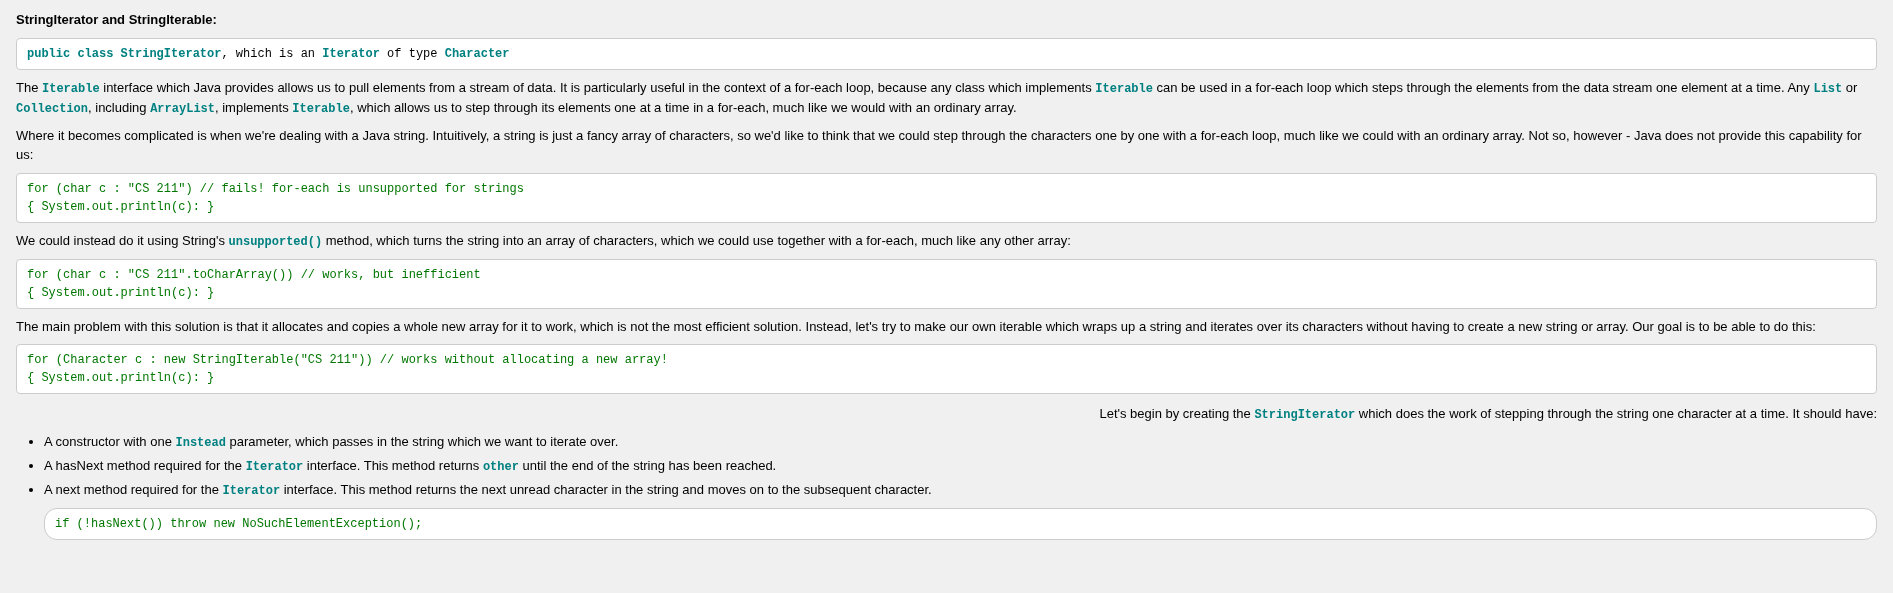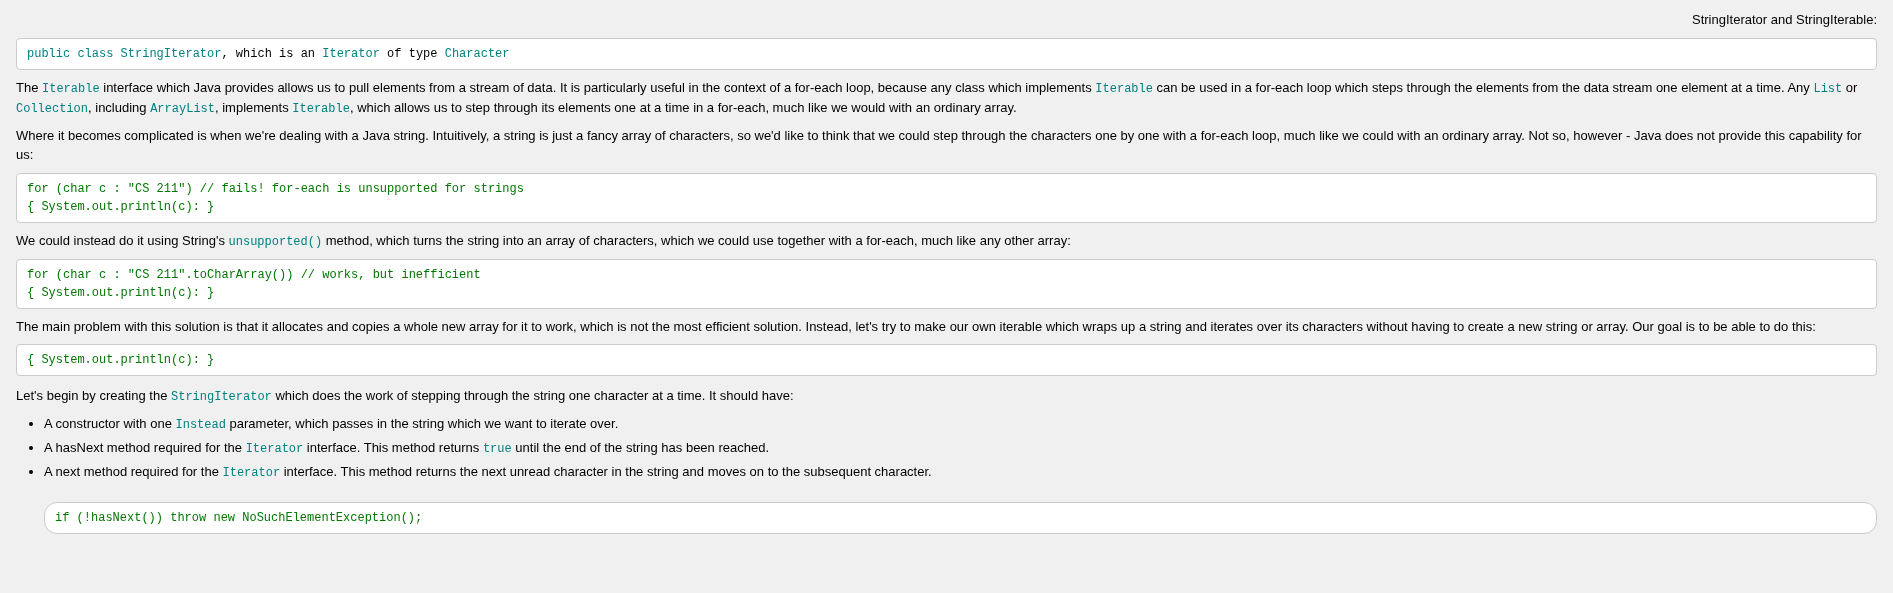--- a/index.html
+++ b/index.html
@@ -6,36 +6,35 @@
     body {
       background: #f0f0f0;
       font-family: Arial, sans-serif;
       font-size: 13px;
       color: #000;
       padding: 10px 16px;
       line-height: 1.5;
     }
     h2 {
       font-size: 13px;
-      font-weight: normal;
+      font-weight: bold;
       margin-bottom: 6px;
-      text-align: right;
     }
     .code-block {
       background: #fff;
       border: 1px solid #ccc;
       border-radius: 4px;
       padding: 6px 10px;
       margin: 8px 0;
       font-family: 'Courier New', Courier, monospace;
       font-size: 12px;
       color: #000;
     }
     .green { color: #007700; }
-    .teal { color: #008080; }
+    .teal { color: #008080; font-weight: bold; }
     p {
       margin-bottom: 8px;
       font-size: 13px;
     }
     ul {
       margin: 8px 0 8px 28px;
     }
     ul li {
       margin-bottom: 4px;
     }
@@ -79,34 +78,35 @@
 <div class="code-block">
   <div><span class="green">for (char c : "CS 211".toCharArray()) // works, but inefficient</span></div>
   <div><span class="green">{ System.out.println(c): }</span></div>
 </div>
 
 <p>
   The main problem with this solution is that it allocates and copies a whole new array for it to work, which is not the most efficient solution. Instead, let's try to make our own iterable which wraps up a string and iterates over its characters without having to create a new string or array. Our goal is to be able to do this:
 </p>
 
 <div class="code-block">
+  <div><span class="green">for (Character c : new StringIterable("CS 211")) // works without allocating a new array!</span></div>
   <div><span class="green">{ System.out.println(c): }</span></div>
 </div>
 
-<p style="margin-top:10px;">
+<p style="margin-top:10px;text-align:right;">
   Let's begin by creating the <span class="teal inline-code">StringIterator</span> which does the work of stepping through the string one character at a time. It should have:
 </p>
 
 <ul>
   <li>
     A constructor with one <span class="teal inline-code">Instead</span> parameter, which passes in the string which we want to iterate over.
   </li>
   <li>
-    A hasNext method required for the <span class="teal inline-code">Iterator</span> interface. This method returns <span class="teal inline-code">true</span> until the end of the string has been reached.
+    A hasNext method required for the <span class="teal inline-code">Iterator</span> interface. This method returns <span class="teal inline-code">other</span> until the end of the string has been reached.
   </li>
   <li>
     A next method required for the <span class="teal inline-code">Iterator</span> interface. This method returns the next unread character in the string and moves on to the subsequent character.
     <br>
-    <div class="code-block" style="margin-top:20px;border-radius:13px;">
+    <div class="code-block" style="margin-top:8px;border-radius:13px;">
       <span class="green">if (!hasNext()) throw new NoSuchElementException();</span>
     </div>
   </li>
 </ul>
 
 </body></html>

